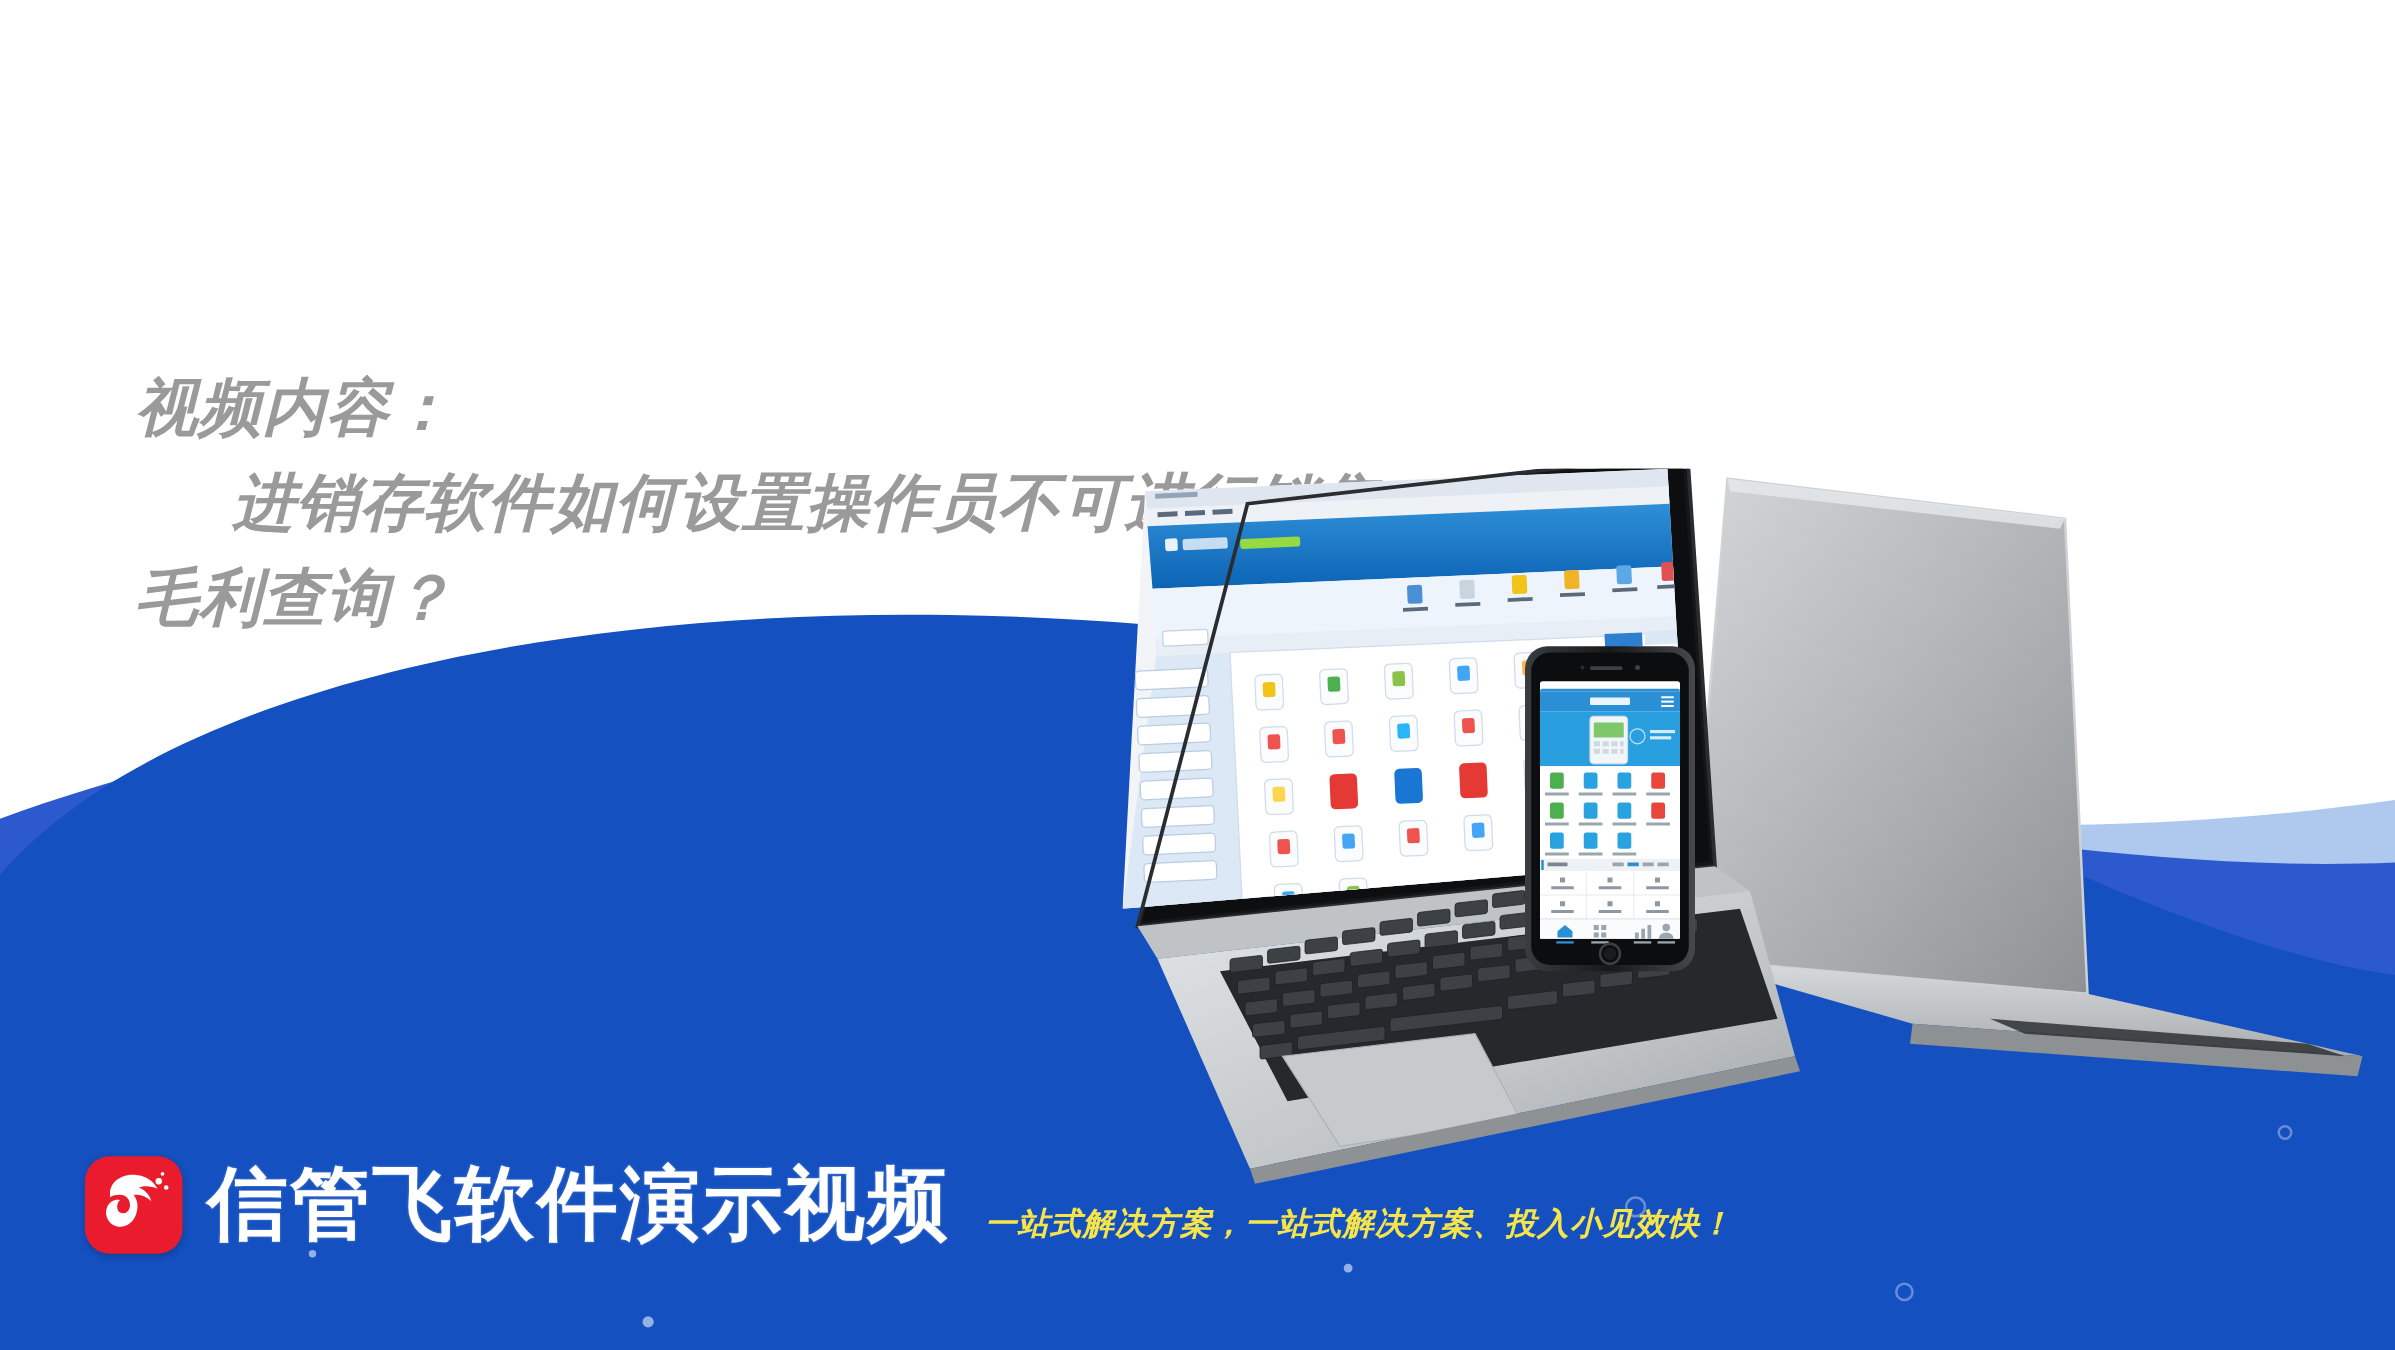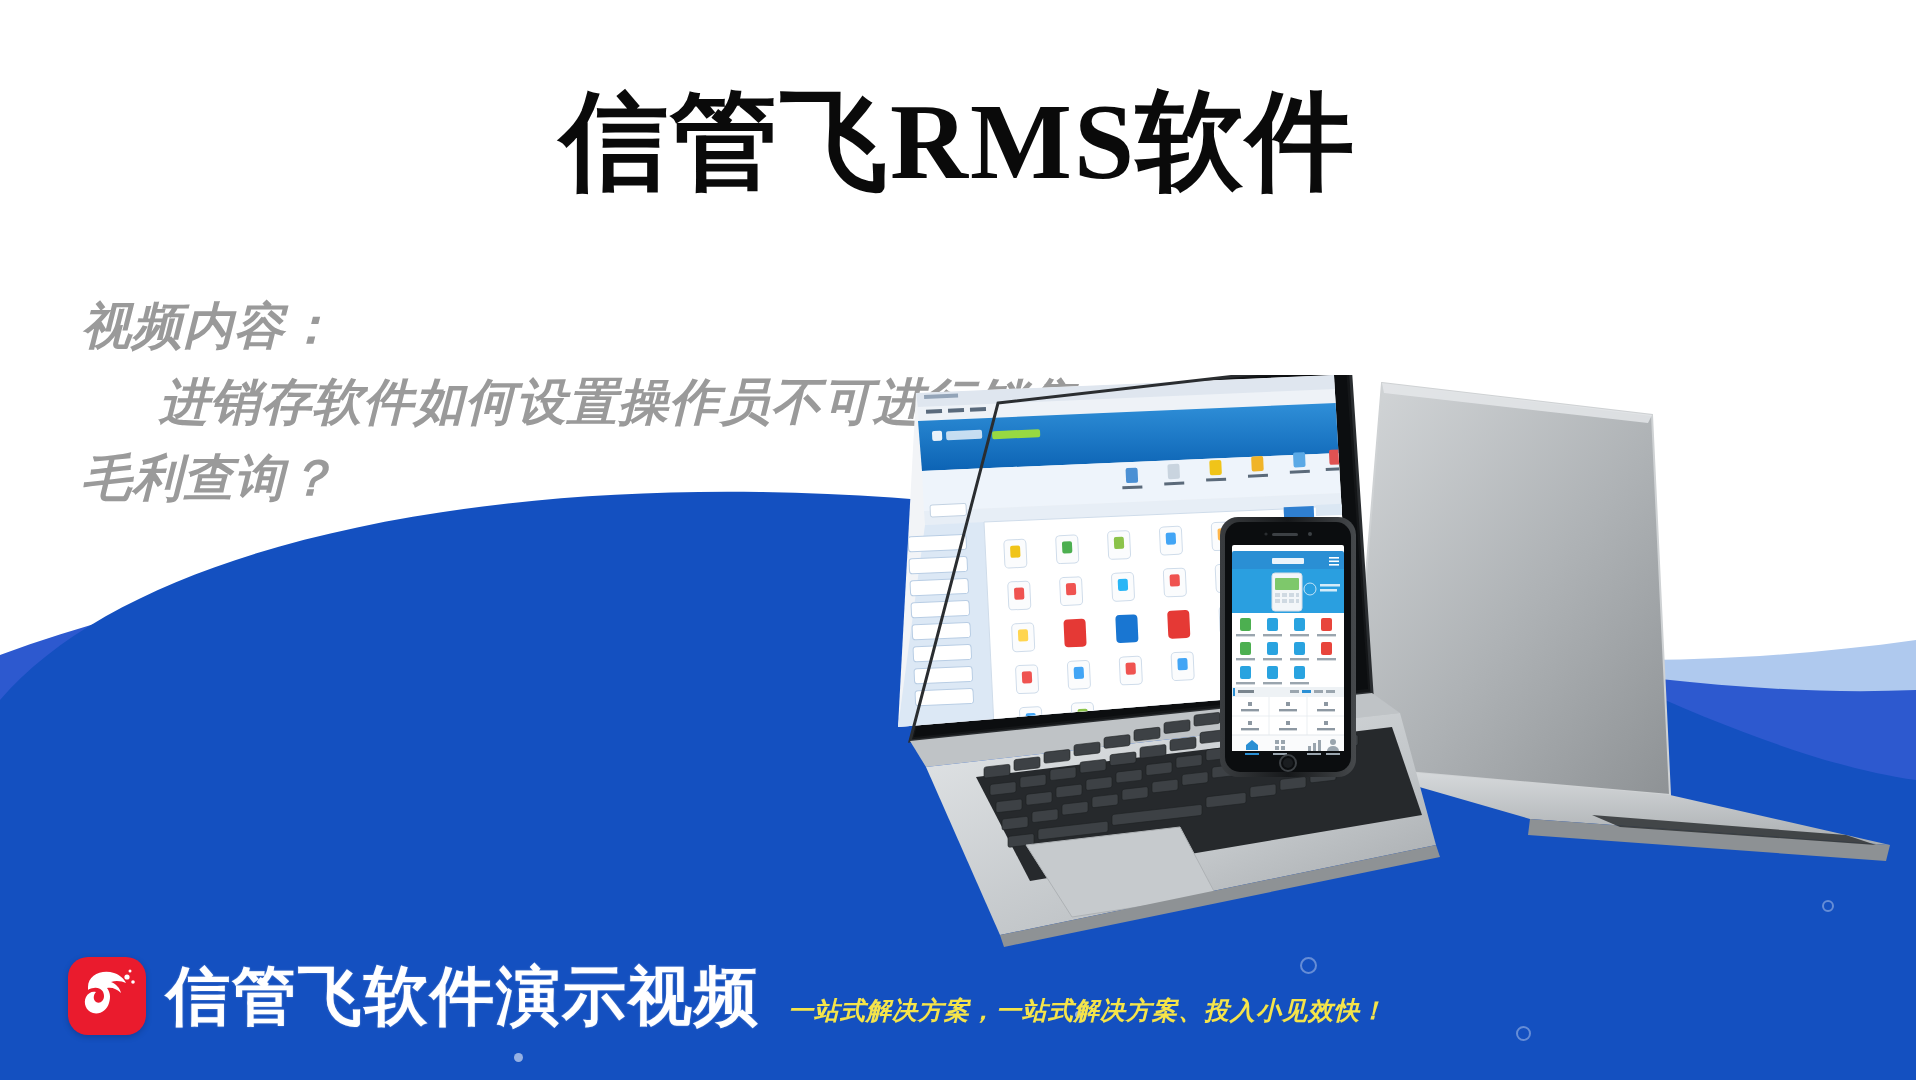--- a/index.html
+++ b/index.html
@@ -16,35 +16,35 @@
 
   
   .title{
     position:absolute;left:0;top:88px;width:1916px;text-align:center;
     font-family:"Liberation Serif","DejaVu Serif",serif;
     font-size:108px;line-height:1.0;font-weight:700;color:#0a0a0a;
     letter-spacing:2px;white-space:nowrap;
   }
 
   
-  .copy{position:absolute;left:81px;top:288px;width:1000px;}
+  .copy{position:absolute;left:108px;top:288px;width:1000px;}
   .copy-line{
     font-family:"DejaVu Sans","Liberation Sans",sans-serif;
     font-style:italic;font-weight:700;color:#9a9a9a;
     font-size:50px;line-height:76px;letter-spacing:1px;white-space:nowrap;
   }
   .copy-line.indent{text-indent:78px;}
   .copy-wrap{white-space:normal;width:1000px;}
 
   
   .devices{position:absolute;left:880px;top:375px;width:1036px;height:560px;}
   .devices svg{position:absolute;left:0;top:0;}
 
   
-  .brand{position:absolute;left:68px;top:925px;display:flex;align-items:center;margin-top:32px;}
+  .brand{position:absolute;left:68px;top:925px;display:flex;align-items:center;}
   .brand-logo{
     width:78px;height:78px;border-radius:20px;background:#ea1b2d;
     position:relative;flex:0 0 auto;box-shadow:0 2px 6px rgba(0,0,0,.2);
   }
   .brand-logo svg{position:absolute;left:0;top:0;}
   .brand-name{
     margin-left:20px;
     font-family:"DejaVu Sans","Liberation Sans",sans-serif;
     font-weight:700;font-size:64px;line-height:78px;color:#ffffff;
     letter-spacing:2px;white-space:nowrap;
@@ -71,21 +71,20 @@
     <svg width="1916" height="1080" viewBox="0 0 1916 1080" xmlns="http://www.w3.org/2000/svg">
 
       <path d="M0,700 C260,600 560,560 940,600 C1280,636 1560,690 1916,640 L1916,1080 L0,1080 Z" fill="#AFC9EE"></path>
 
       <path d="M0,655 C300,545 700,520 1080,585 C1420,643 1680,700 1916,690 L1916,1080 L0,1080 Z" fill="#2D59CF"></path>
 
       <path d="M0,700 C120,560 420,487 760,492 C1110,497 1400,580 1620,680 C1740,735 1840,770 1916,780 L1916,1080 L0,1080 Z" fill="#1450C0"></path>
     </svg>
   </div>
 
-  <div class="title">信管飞RMS软件</div>
 
   <div class="copy">
     <div class="copy-line">视频内容：</div>
     <div class="copy-line copy-wrap indent">进销存软件如何设置操作员不可进行销售毛利查询？</div>
   </div>
 
   <div class="devices">
     <svg width="1036" height="600" viewBox="0 0 1036 600" xmlns="http://www.w3.org/2000/svg">
       <defs>
         <linearGradient id="lidG" x1="0" y1="0" x2="1" y2="1">

